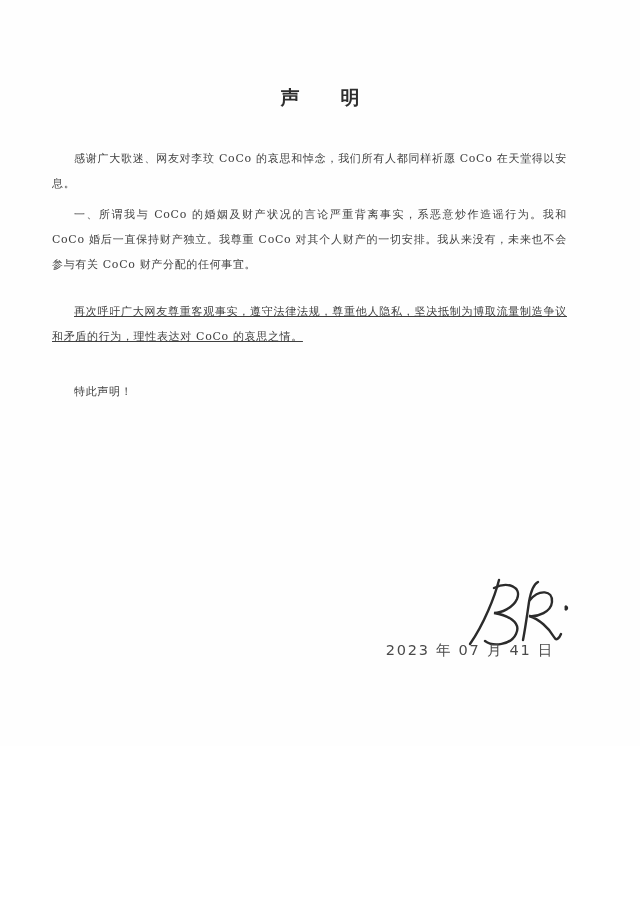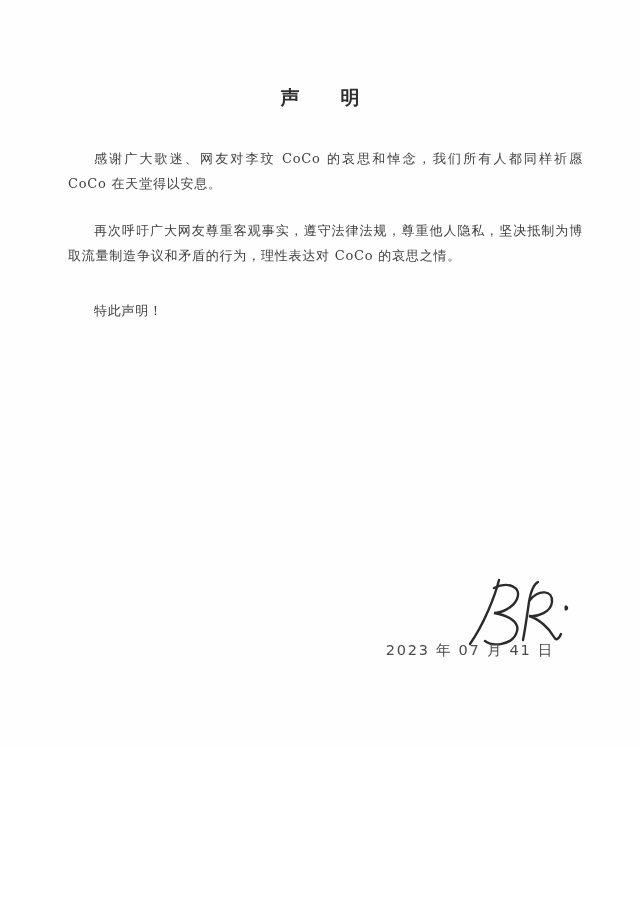--- a/index.html
+++ b/index.html
@@ -23,33 +23,33 @@
     text-align: center;
     font-size: 19px;
     font-weight: bold;
     color: #2e2e2e;
     letter-spacing: 0.9em;
     text-indent: 0.9em; 
   }
   .doc-body {
     position: absolute;
     top: 146px;
-    left: 68px;
+    left: 52px;
     width: 515px;
     color: #3f3f3f;
-    font-size: 13px;
+    font-size: 11px;
     line-height: 25px;
     text-align: justify;
   }
   .doc-body p {
     text-indent: 2em;
     margin-bottom: 6px;
     letter-spacing: 0.06em;
   }
-  .doc-body p.para-appeal { margin-top: 22px; }
+  .doc-body p.para-appeal { margin-top: 22px; text-decoration: underline; }
   .doc-body p.closing { margin-top: 30px; margin-bottom: 0; }
   .signature-block {
     position: absolute;
     top: 576px;
     right: 70px;
     width: 112px;
     height: 72px;
   }
   .signature-block svg { width: 100%; height: 100%; }
   .doc-date {
@@ -77,20 +77,21 @@
 </style>
 </head>
 <body>
 
 <div class="sheet">
 
   <div class="doc-title">声 明</div>
 
   <div class="doc-body">
     <p>感谢广大歌迷、网友对李玟 CoCo 的哀思和悼念，我们所有人都同样祈愿 CoCo 在天堂得以安息。</p>
+    <p>一、所谓我与 CoCo 的婚姻及财产状况的言论严重背离事实，系恶意炒作造谣行为。我和 CoCo 婚后一直保持财产独立。我尊重 CoCo 对其个人财产的一切安排。我从来没有，未来也不会参与有关 CoCo 财产分配的任何事宜。</p>
     <p class="para-appeal">再次呼吁广大网友尊重客观事实，遵守法律法规，尊重他人隐私，坚决抵制为博取流量制造争议和矛盾的行为，理性表达对 CoCo 的哀思之情。</p>
     <p class="closing">特此声明！</p>
   </div>
 
   <div class="signature-block" aria-label="BR">
     <svg viewBox="0 0 112 72" fill="none" xmlns="http://www.w3.org/2000/svg">
       <g stroke="#2b2b2b" stroke-width="2.4" stroke-linecap="round" fill="none">
 
         <path d="M 41 4 C 37 20 26 48 12 68"></path>
 

